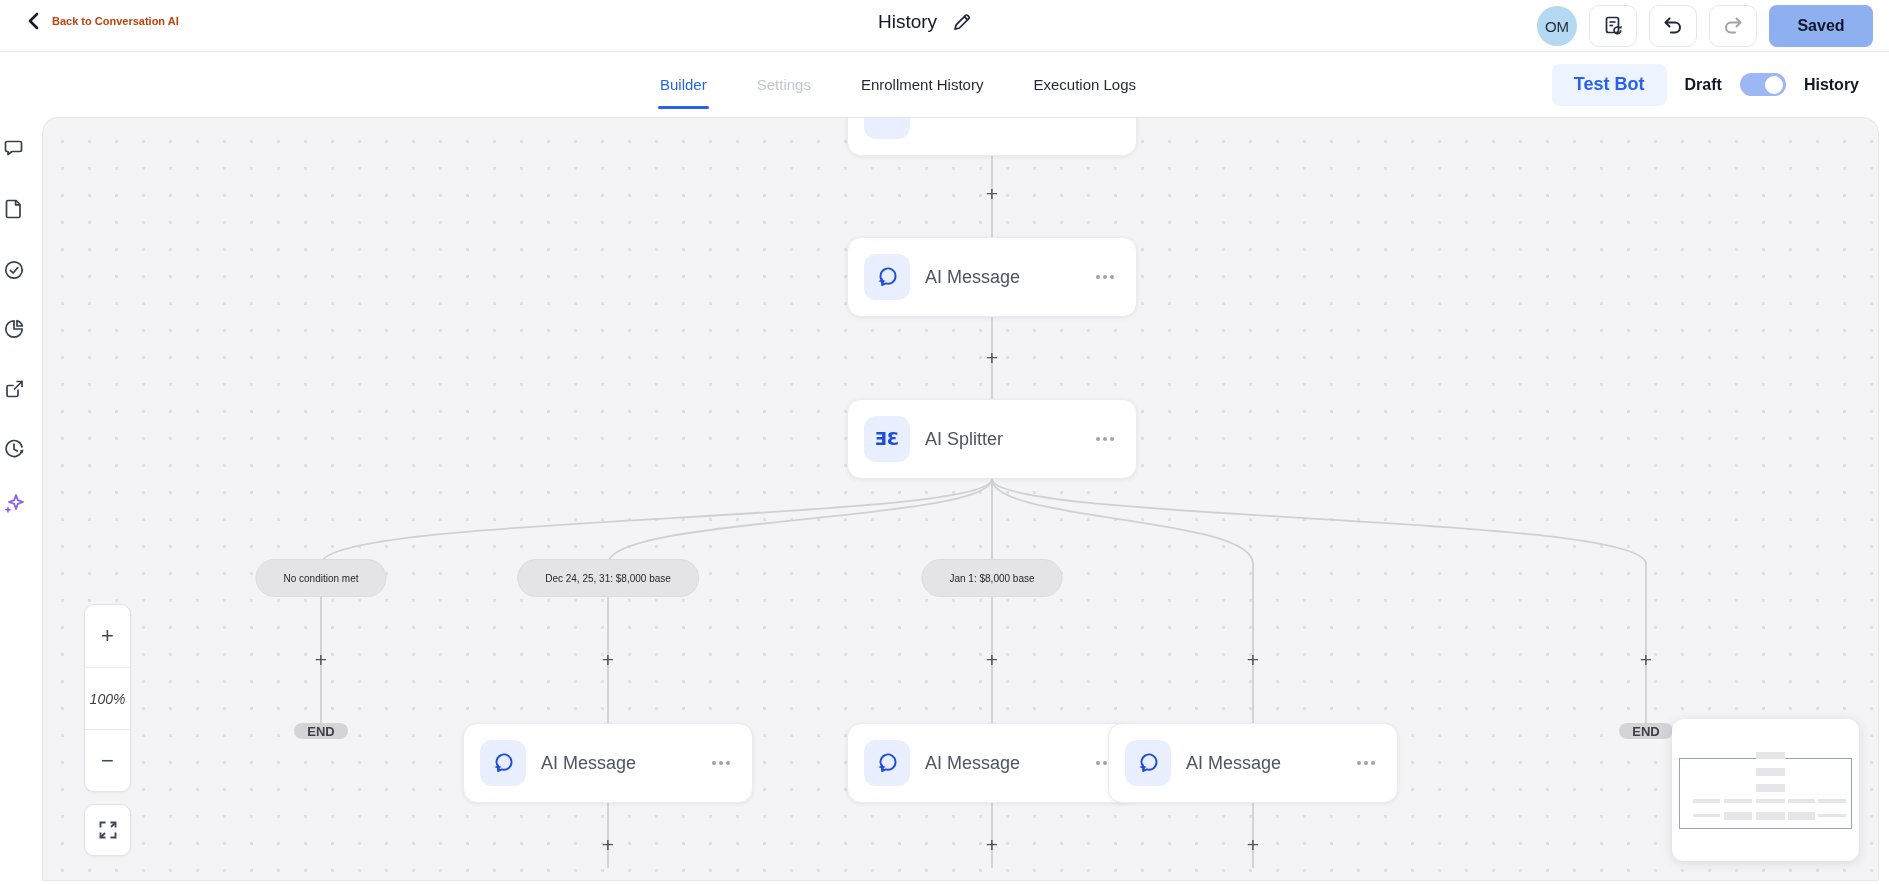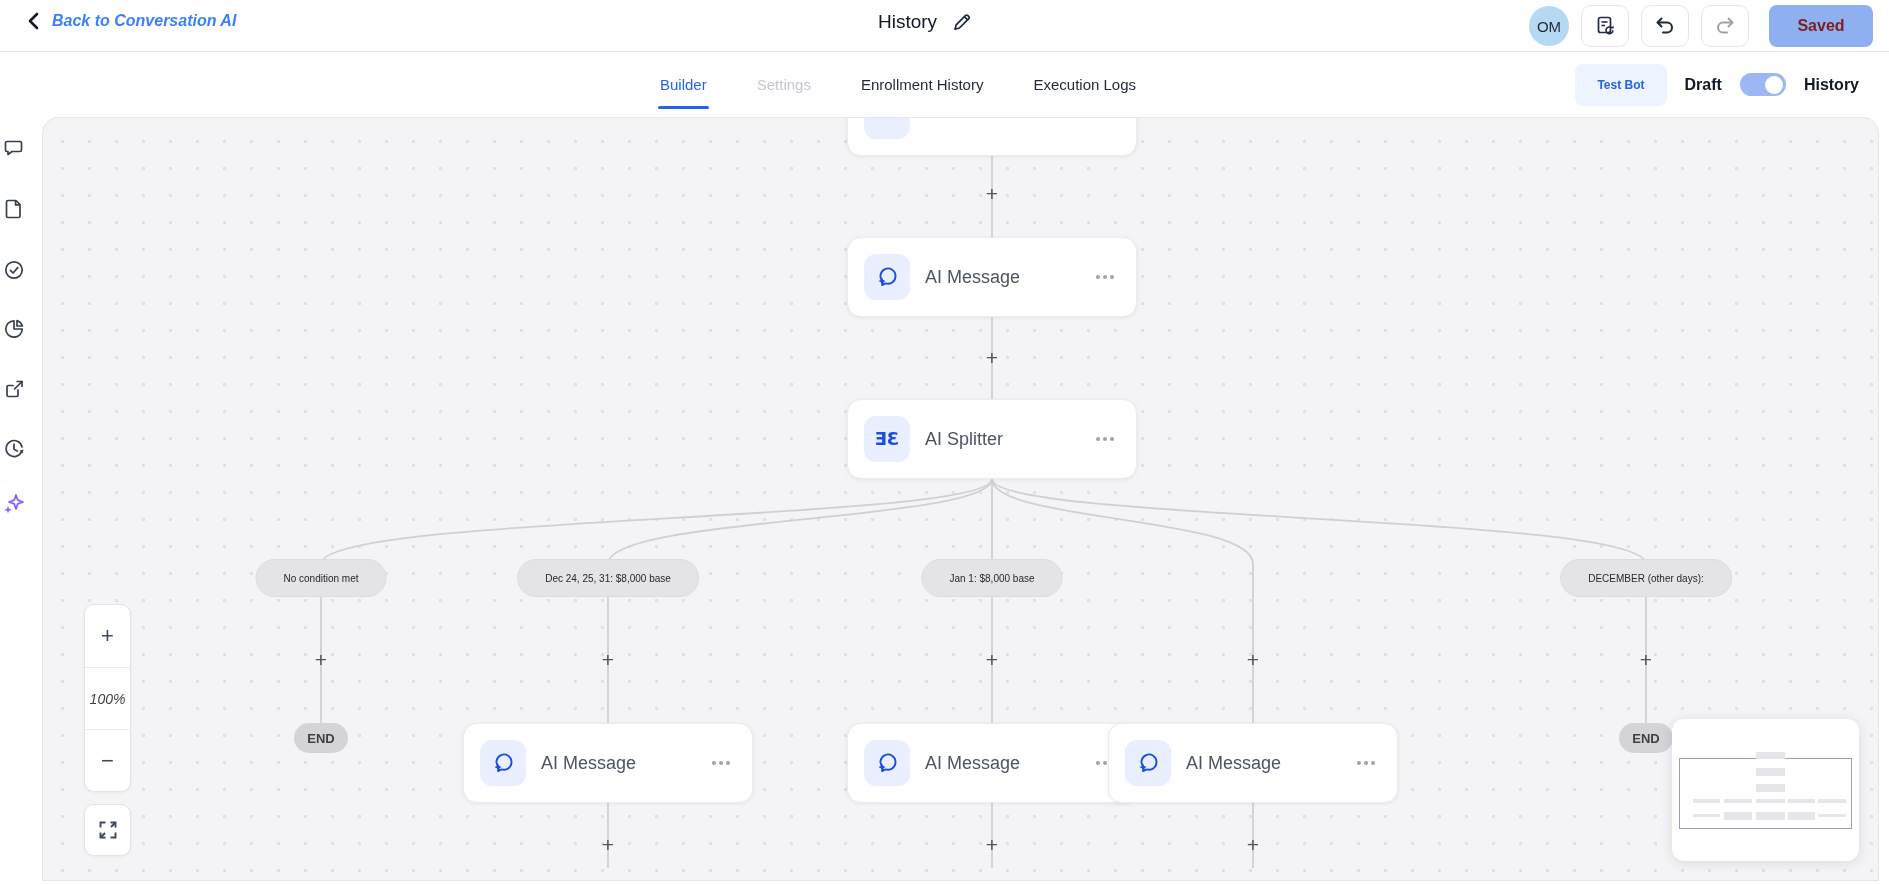--- a/index.html
+++ b/index.html
@@ -3,42 +3,42 @@
 <meta charset="utf-8">
 <style>
   * { margin:0; padding:0; box-sizing:border-box; }
   html,body { width:1889px; height:884px; overflow:hidden; background:#fff;
               font-family:"Liberation Sans", sans-serif; color:#18181b; }
 
   
   .header { position:absolute; left:0; top:0; width:1889px; height:52px; background:#fff;
             border-bottom:1px solid #e8e8ea; }
   .back-group { position:absolute; left:26px; top:12px; display:flex; align-items:center; gap:10px; cursor:pointer; }
-  .back-label { font-size:16px; font-weight:700; color:#3b82f6;font-style:italic; }
+  .back-label { font-size:11px; font-weight:700; color:#c2410c; }
   .title-group { position:absolute; left:878px; top:11px; display:flex; align-items:center; gap:14px; }
   .doc-title { font-size:19px; color:#111827; }
   .header-right { position:absolute; right:16px; top:5px; display:flex; align-items:center; gap:12px; }
   .avatar { width:40px; height:40px; border-radius:50%; background:#b5d9f2; color:#1f2937;
             font-size:15px; font-weight:500; display:flex; align-items:center; justify-content:center; }
   .icon-btn { width:48px; height:42px; background:#fff; border:1px solid #e5e6ea; border-radius:10px;
               display:flex; align-items:center; justify-content:center; cursor:pointer; }
   .saved-btn { width:104px; height:42px; background:#8fb0f0; border:none; border-radius:8px;
-               color:#7f1d1d; font-size:16px; font-weight:700; font-family:inherit; cursor:default;margin-left:8px; }
+               color:#0f172a; font-size:16px; font-weight:700; font-family:inherit; cursor:default; }
 
   
   .tabbar { position:absolute; left:0; top:52px; width:1889px; height:65px; background:#fff; }
   .tabs { position:absolute; left:660px; top:0; height:100%; display:flex; align-items:center; gap:50px; }
   .tab { font-size:15px; font-weight:500; color:#1f2937; cursor:pointer; position:relative; height:100%;
          display:flex; align-items:center; }
   .tab.active { color:#2563eb; }
   .tab.active::after { content:""; position:absolute; left:-2px; right:-2px; bottom:8px; height:3px;
                        background:#2563eb; border-radius:2px; }
   .tab.disabled { color:#c3c7cf; }
   .tabbar-right { position:absolute; right:30px; top:0; height:100%; display:flex; align-items:center; gap:18px; }
-  .testbot-btn { background:#edf3ff; color:#2563eb; font-size:12px; font-weight:700; font-family:inherit;
+  .testbot-btn { background:#edf3ff; color:#2563eb; font-size:18px; font-weight:700; font-family:inherit;
                  border:none; border-radius:8px; height:42px; padding:0 22px; cursor:pointer; }
   .toggle-label { font-size:16px; font-weight:600; color:#111827; }
   .toggle { width:46px; height:23px; border-radius:12px; background:#9db7f4; position:relative; cursor:pointer; }
   .toggle .knob { position:absolute; right:2.5px; top:2.5px; width:18px; height:18px; border-radius:50%; background:#fff; }
 
   
   .rail-icon { position:absolute; left:3px; width:22px; height:22px; cursor:pointer; }
 
   
   .canvas { position:absolute; left:42px; top:117px; width:1837px; height:764px;
@@ -53,21 +53,21 @@
                border-radius:14px; box-shadow:0 1px 4px rgba(30,30,40,.07); z-index:2;
                display:flex; align-items:center; padding:0 18px 0 16px; cursor:pointer; }
   .node-tile { width:46px; height:46px; border-radius:12px; background:#e9efff; flex:none;
                display:flex; align-items:center; justify-content:center; }
   .node-label { font-size:18px; color:#4b5563; margin-left:15px; flex:1; }
   .node-menu { display:flex; gap:3px; cursor:pointer; padding:4px; }
   .node-menu i { width:4px; height:4px; border-radius:50%; background:#a1a1aa; }
   .cond-pill { position:absolute; transform:translateX(-50%); height:38px; line-height:38px;
                padding:0 27px; background:#e4e4e7; border:1px solid #dcdce0; border-radius:19px;
                font-size:10px; color:#27272a; white-space:nowrap; z-index:2; cursor:pointer; }
-  .end-pill { position:absolute; width:54px; height:30px; background:#d4d4d8; border-radius:15px;
+  .end-pill { position:absolute; width:54px; height:16px; background:#d4d4d8; border-radius:15px;
               font-size:13px; font-weight:600; color:#3f3f46; display:flex; align-items:center;
               justify-content:center; z-index:2; }
 
   
   .zoom-stack { position:absolute; left:41px; top:486px; width:47px; background:#fff; border:1px solid #e4e4e7;
                 border-radius:10px; z-index:6; overflow:hidden; box-shadow:0 1px 3px rgba(0,0,0,.05); }
   .zoom-cell { height:62px; display:flex; align-items:center; justify-content:center; cursor:pointer;
                font-size:22px; color:#3f4a5a; }
   .zoom-cell + .zoom-cell { border-top:1px solid #ececef; }
   .zoom-level { font-size:14px; font-weight:500; color:#3f3f46;font-style:italic; }
@@ -241,21 +241,20 @@
     <div class="node-menu">
         <i></i>
         <i></i>
         <i></i>
       </div>
   </div>
 
   <div class="cond-pill" style="left:278px;  top:441px">No condition met</div>
   <div class="cond-pill" style="left:565px;  top:441px">Dec 24, 25, 31: $8,000 base</div>
   <div class="cond-pill" style="left:949px;  top:441px">Jan 1: $8,000 base</div>
-  <div class="cond-pill" style="left:1603px; top:441px">DECEMBER (other days):</div>
 
   <div class="end-pill" style="left:251px;  top:605px">END</div>
   <div class="end-pill" style="left:1576px; top:605px">END</div>
 
   <div class="node-card" style="left:420px; top:605px">
     <div class="node-tile">
       <svg width="26" height="26" viewBox="0 0 26 26">
         <path d="M21.5 12 a7.5 7.5 0 1 0 -12.6 5.4 L8 21 l3.8 -1.6 A7.5 7.5 0 0 0 21.5 12 Z" fill="none" stroke="#1d4ed8" stroke-width="1.9" stroke-linejoin="round"></path>
         <path d="M8 13.5 L9.1 16 L11.6 17.1 L9.1 18.2 L8 20.7 L6.9 18.2 L4.4 17.1 L6.9 16 Z" fill="#1d4ed8"></path>
       </svg>

